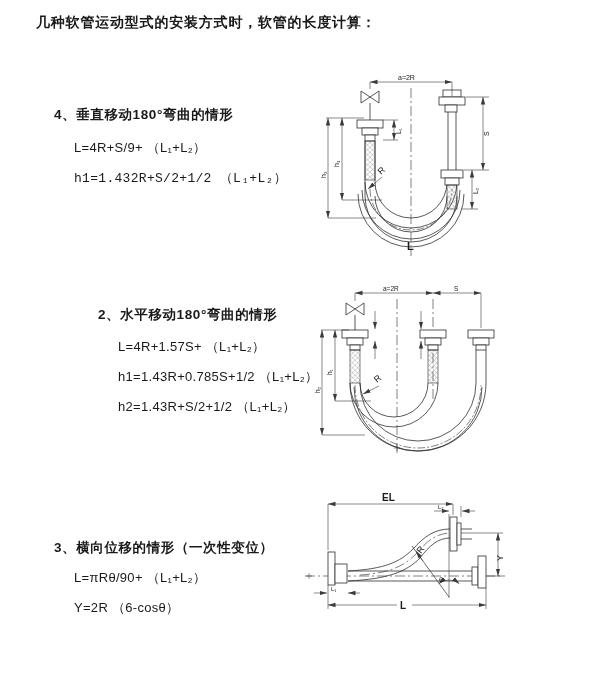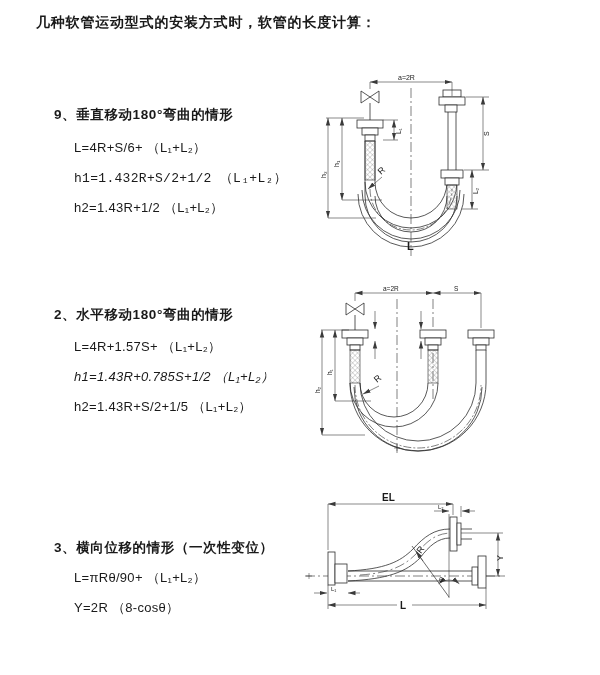--- a/index.html
+++ b/index.html
@@ -16,37 +16,36 @@
   .fig{position:absolute;}
   svg{display:block;}
   svg text{font-family:"Liberation Sans","DejaVu Sans",sans-serif;fill:#1a1a1a;}
 </style>
 </head>
 <body>
 
 <div class="page-title">几种软管运动型式的安装方式时，软管的长度计算：</div>
 
 <div class="sec" style="top:106px;">
-  <div class="sec-heading">9、垂直移动180°弯曲的情形</div>
-  <div class="formula" style="top:33px;">L=4R+S/6+ （L₁+L₂）</div>
+  <div class="sec-heading">4、垂直移动180°弯曲的情形</div>
+  <div class="formula" style="top:33px;">L=4R+S/9+ （L₁+L₂）</div>
   <div class="formula" style="top:63px;font-family:Liberation Mono, monospace;">h1=1.432R+S/2+1/2 （L₁+L₂）</div>
-  <div class="formula" style="top:93px;">h2=1.43R+1/2 （L₁+L₂）</div>
-</div>
-
-<div class="sec" style="top:306px;">
+</div>
+
+<div class="sec" style="top:306px;margin-left:44px;">
   <div class="sec-heading">2、水平移动180°弯曲的情形</div>
   <div class="formula" style="top:32px;text-align:center;">L=4R+1.57S+ （L₁+L₂）</div>
-  <div class="formula" style="top:62px;font-style:italic;">h1=1.43R+0.785S+1/2 （L₁+L₂）</div>
-  <div class="formula" style="top:92px;">h2=1.43R+S/2+1/5 （L₁+L₂）</div>
+  <div class="formula" style="top:62px;">h1=1.43R+0.785S+1/2 （L₁+L₂）</div>
+  <div class="formula" style="top:92px;">h2=1.43R+S/2+1/2 （L₁+L₂）</div>
 </div>
 
 <div class="sec" style="top:539px;text-align:right;">
   <div class="sec-heading">3、横向位移的情形（一次性变位）</div>
   <div class="formula" style="top:30px;">L=πRθ/90+ （L₁+L₂）</div>
-  <div class="formula" style="top:60px;">Y=2R （8-cosθ）</div>
+  <div class="formula" style="top:60px;">Y=2R （6-cosθ）</div>
 </div>
 
 <div class="fig" style="left:318px;top:70px;">
 <svg width="272" height="195" viewBox="0 0 272 195">
   <defs>
     <marker id="d1ae" markerWidth="8" markerHeight="6" refX="7.5" refY="3" orient="auto" markerUnits="userSpaceOnUse">
           <path d="M0,0.8 L7.5,3 L0,5.2 Z" fill="#3a3a3a"></path>
         </marker>
     <marker id="d1as" markerWidth="8" markerHeight="6" refX="0.5" refY="3" orient="auto" markerUnits="userSpaceOnUse">
           <path d="M8,0.8 L0.5,3 L8,5.2 Z" fill="#3a3a3a"></path>

